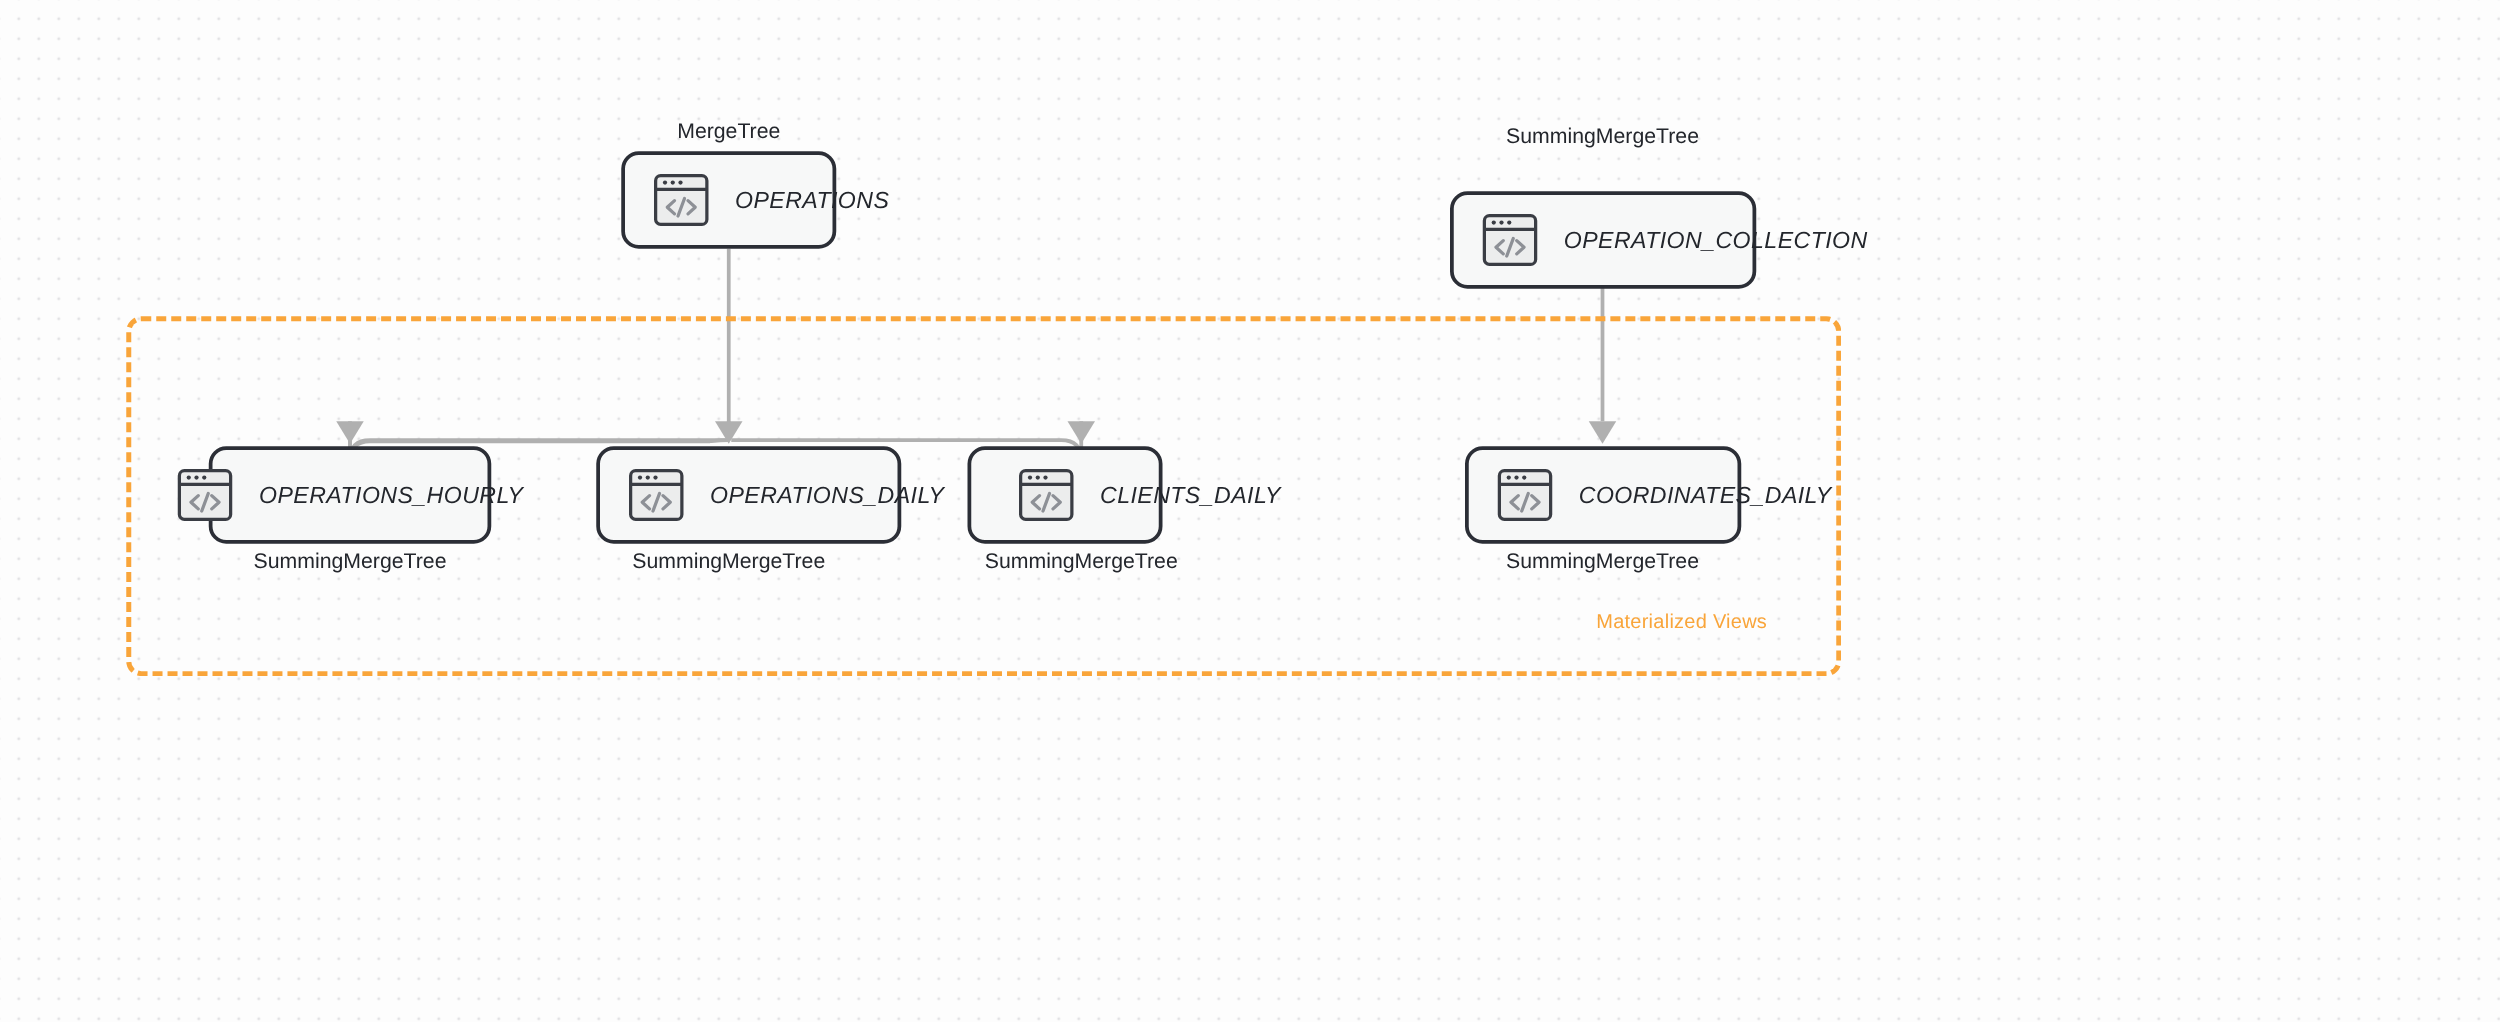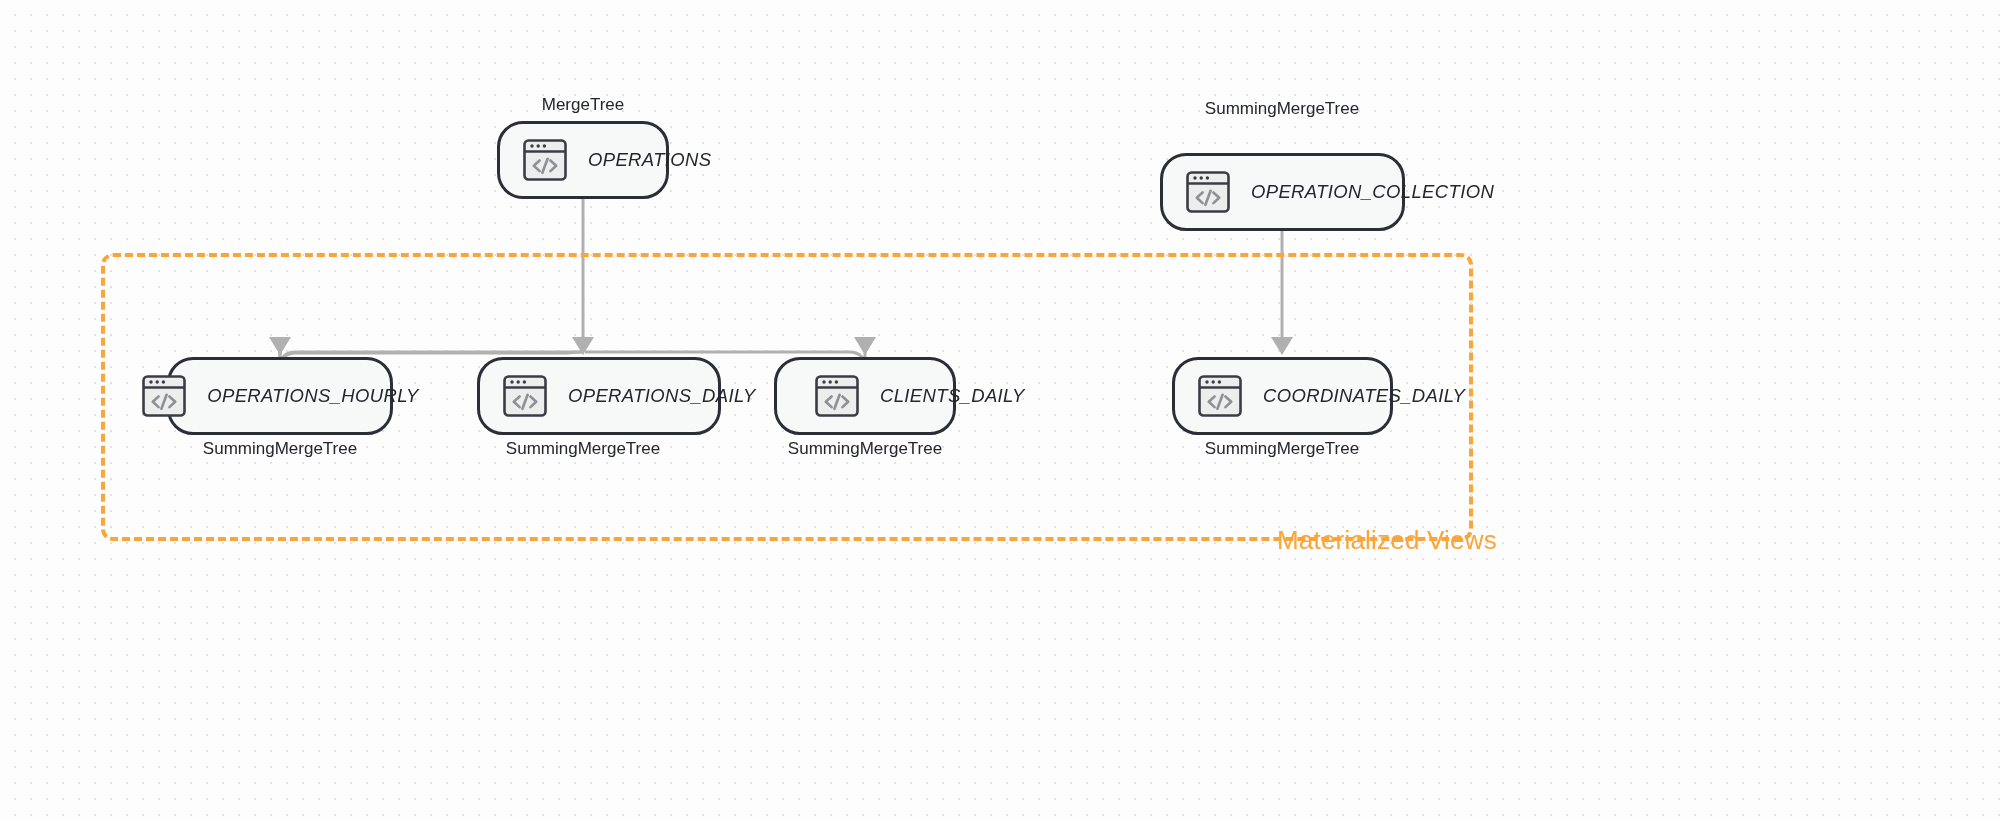--- a/index.html
+++ b/index.html
@@ -35,35 +35,34 @@
   
   .group-frame {
     position: absolute;
     box-sizing: border-box;
     border: 4px dashed #f9a53a;
     border-radius: 12px;
   }
   .group-label {
     position: absolute;
     color: #f9a53a;
-    font-size: 26px;
+    font-size: 16px;
     letter-spacing: .2px;
     white-space: nowrap;
-    margin-top: 36px;
   }
 
   
   .node {
     position: absolute;
     box-sizing: border-box;
     display: flex;
     align-items: center;
     background: #f7f8f8;
     border: 3px solid #2b2e36;
-    border-radius: 26px;
+    border-radius: 14px;
     padding: 0 22px;
     gap: 20px;
   }
   .node-label {
     font-size: 18.5px;
     font-style: italic;
     color: #23262c;
     letter-spacing: .35px;
     white-space: nowrap;
   }
@@ -172,21 +171,21 @@
           <circle cx="10" cy="9" r="1.7" fill="#3a3d44"></circle>
           <circle cx="16.2" cy="9" r="1.7" fill="#3a3d44"></circle>
           <circle cx="22.4" cy="9" r="1.7" fill="#3a3d44"></circle>
           <path d="M17.6,23.5 L11.8,28.8 L17.6,34.1" fill="none" stroke="#8d9096" stroke-width="2.6" stroke-linecap="round" stroke-linejoin="round"></path>
           <path d="M28.4,23.5 L34.2,28.8 L28.4,34.1" fill="none" stroke="#8d9096" stroke-width="2.6" stroke-linecap="round" stroke-linejoin="round"></path>
           <path d="M25.6,21.8 L20.4,35.8" fill="none" stroke="#8d9096" stroke-width="2.6" stroke-linecap="round"></path>
         </svg>
         <span class="node-label">OPERATIONS_DAILY</span>
       </div>
       <div class="engine-caption" style="left: 583px; top: 439px;">SummingMergeTree</div>
-      <div class="node" style="left: 774px; top: 357px; width: 182px; height: 78px; padding-left: 37px;">
+      <div class="node" style="left: 774px; top: 357px; width: 156px; height: 78px; padding-left: 37px;">
         <svg class="code-icon" width="46" height="46" viewBox="0 0 46 46">
           <rect x="2.5" y="3.5" width="41" height="39" rx="4" ry="4" fill="#eceded" stroke="#3a3d44" stroke-width="2.6"></rect>
           <path d="M2.5,14.5 H43.5" stroke="#3a3d44" stroke-width="2.6"></path>
           <circle cx="10" cy="9" r="1.7" fill="#3a3d44"></circle>
           <circle cx="16.2" cy="9" r="1.7" fill="#3a3d44"></circle>
           <circle cx="22.4" cy="9" r="1.7" fill="#3a3d44"></circle>
           <path d="M17.6,23.5 L11.8,28.8 L17.6,34.1" fill="none" stroke="#8d9096" stroke-width="2.6" stroke-linecap="round" stroke-linejoin="round"></path>
           <path d="M28.4,23.5 L34.2,28.8 L28.4,34.1" fill="none" stroke="#8d9096" stroke-width="2.6" stroke-linecap="round" stroke-linejoin="round"></path>
           <path d="M25.6,21.8 L20.4,35.8" fill="none" stroke="#8d9096" stroke-width="2.6" stroke-linecap="round"></path>
         </svg>

